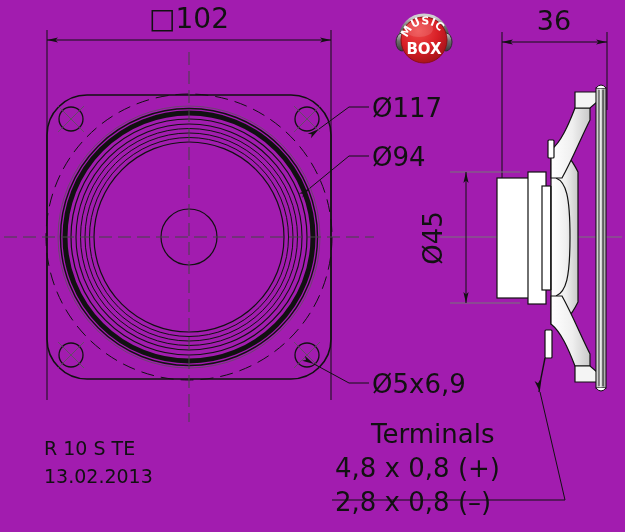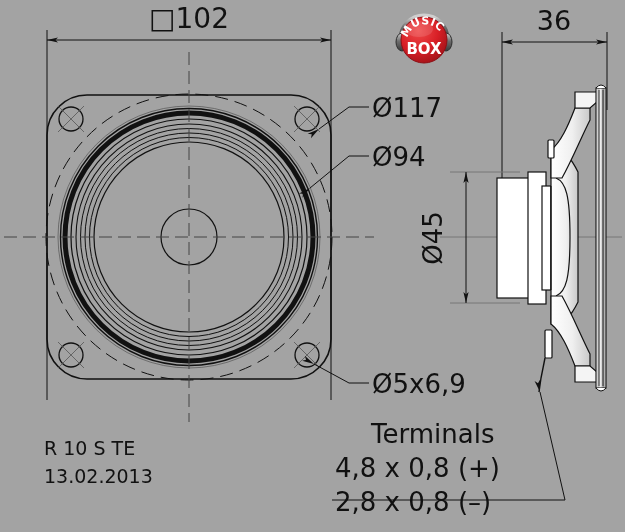--- a/index.html
+++ b/index.html
@@ -1,21 +1,21 @@
 <!DOCTYPE html>
 <html><head>
 <meta charset="utf-8">
 <style>
   html,body{margin:0;padding:0;background:#ffffff;}
   body{
     width:625px;height:532px;overflow:hidden;
     font-family:"DejaVu Sans","Liberation Sans",sans-serif;
     background:#fff;
   }
-  #sheet{position:relative;width:625px;height:532px;background:#a3a3a3;}
+  #sheet{position:relative;width:625px;height:532px;background:#a21caf;}
   svg{display:block;}
   .dimtext{font-family:"DejaVu Sans","Liberation Sans",sans-serif;fill:#111;}
   .logo-wrap{position:absolute;left:393px;top:6px;width:62px;height:62px;}
 </style>
 </head>
 <body>
 
 <div id="sheet">
 
   <svg width="625" height="532" viewBox="0 0 625 532">

